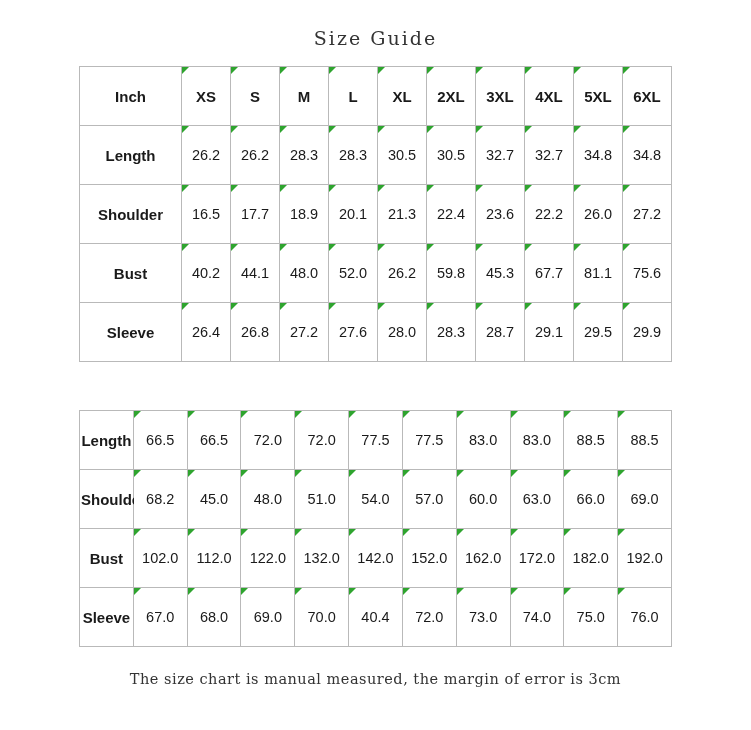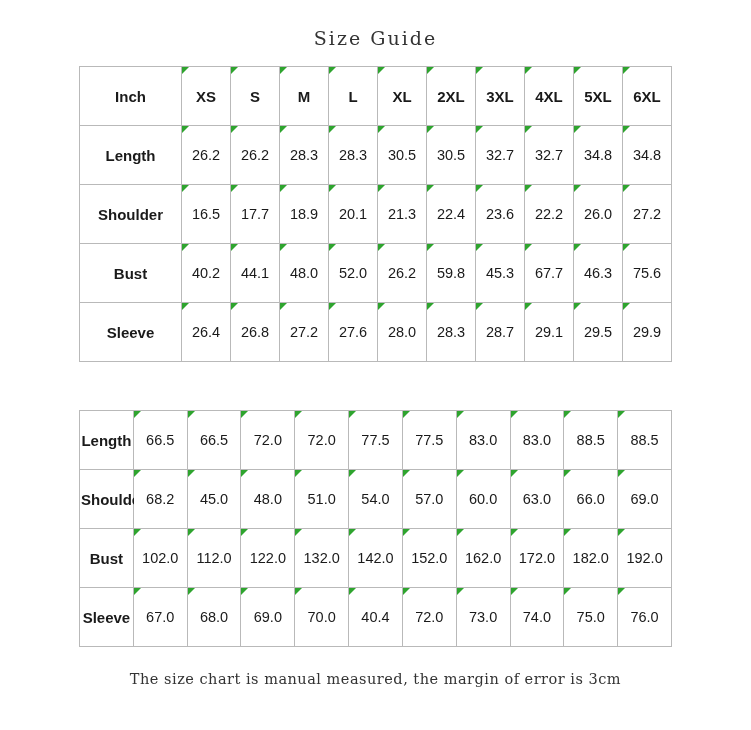--- a/index.html
+++ b/index.html
@@ -133,21 +133,21 @@
       <tr>
         <td class="rowname">Bust</td>
         <td class="mark">40.2</td>
         <td class="mark">44.1</td>
         <td class="mark">48.0</td>
         <td class="mark">52.0</td>
         <td class="mark">26.2</td>
         <td class="mark">59.8</td>
         <td class="mark">45.3</td>
         <td class="mark">67.7</td>
-        <td class="mark">46.3</td>
+        <td class="mark">81.1</td>
         <td class="mark">75.6</td>
       </tr>
       <tr>
         <td class="rowname">Sleeve</td>
         <td class="mark">26.4</td>
         <td class="mark">26.8</td>
         <td class="mark">27.2</td>
         <td class="mark">27.6</td>
         <td class="mark">28.0</td>
         <td class="mark">28.3</td>

